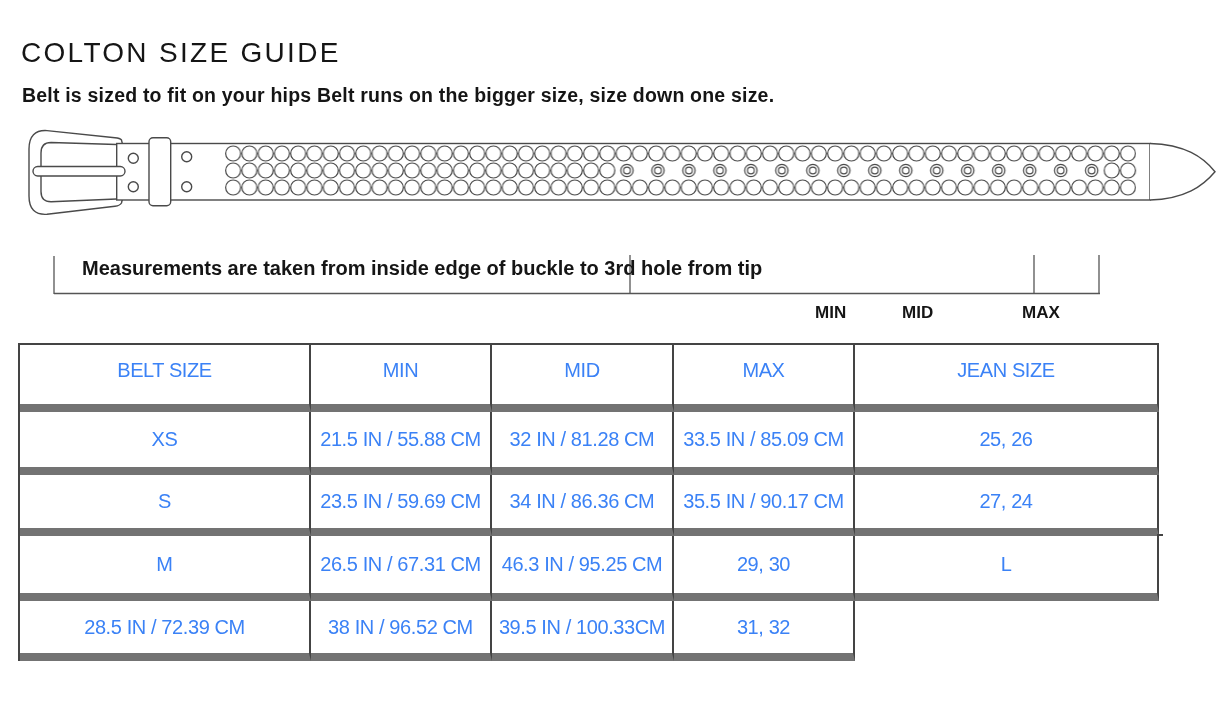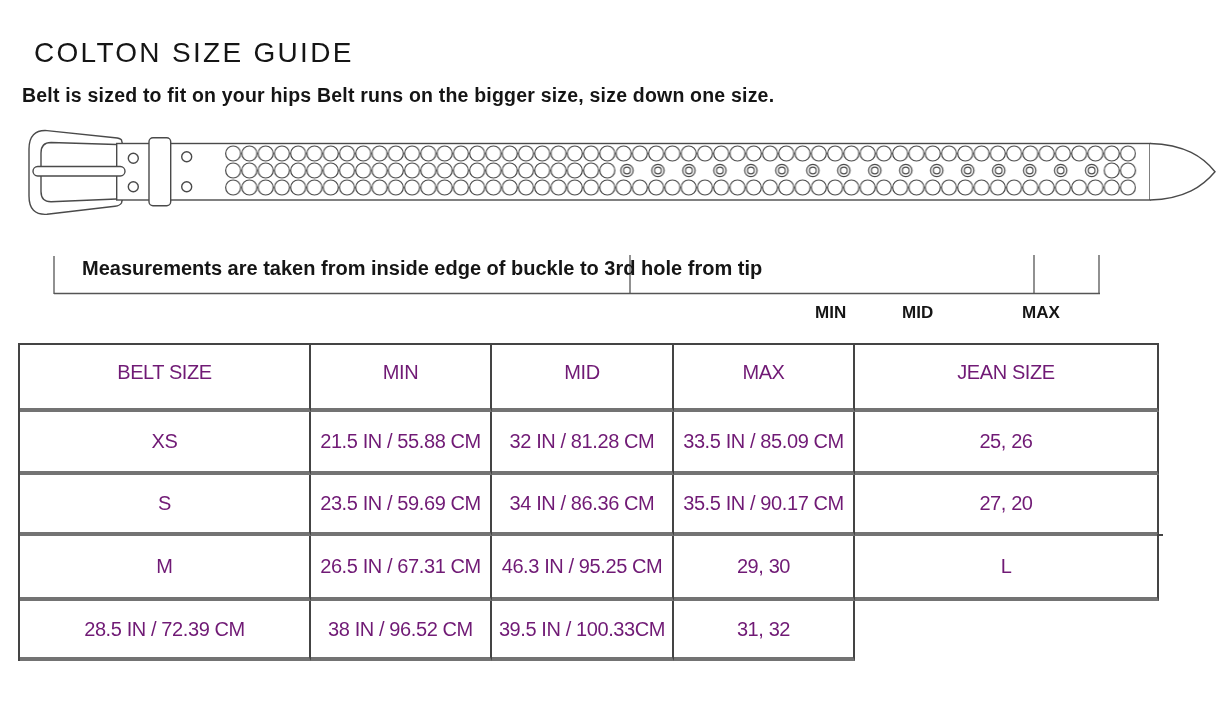--- a/index.html
+++ b/index.html
@@ -4,43 +4,43 @@
 <style>
   * { box-sizing: border-box; }
   html, body { margin: 0; padding: 0; background: #ffffff; }
   body {
     width: 1226px; height: 716px; position: relative; overflow: hidden;
     font-family: "Liberation Sans", sans-serif; color: #151515;
   }
   .abs { position: absolute; white-space: nowrap; margin: 0; font-weight: bold; }
   .title {
     left: 21px; top: 39px; font-size: 28px; line-height: 28px;
-    letter-spacing: 2.3px; font-weight: normal; margin-left: 13px;
+    letter-spacing: 2.3px; font-weight: normal;
   }
   .subtitle {
     left: 22px; top: 85px; font-size: 19.5px; line-height: 20px; letter-spacing: 0.2px;
   }
   .decor { position: absolute; left: 0; top: 0; width: 1226px; height: 716px; pointer-events: none; }
   .note { left: 82px; top: 261px; font-size: 20px; line-height: 15px; }
   .marker { top: 304px; font-size: 17px; line-height: 17px; }
   .marker-min { left: 815px; }
   .marker-mid { left: 902px; }
   .marker-max { left: 1022px; }
 
   .size-table {
     position: absolute; left: 18px; top: 343px;
     display: grid;
     grid-template-columns: 291px 181px 182px 181px 304px;
     grid-template-rows: 67px 63px 61px 65px 60px;
     border-left: 2px solid #444; border-top: 2px solid #444;
   }
   .cell {
-    border-right: 2px solid #444; border-bottom: 4px solid #737373;
+    border-right: 2px solid #444; border-bottom: 8px solid #737373;
     display: flex; align-items: center; justify-content: center;
-    font-size: 20px; letter-spacing: -0.4px; white-space: nowrap; color: #701a75;
+    font-size: 20px; letter-spacing: -0.4px; white-space: nowrap; color: #3b82f6;
   }
   .head { padding-bottom: 8px; }
   .row-ext { position: absolute; left: 1157px; top: 534px; width: 6px; height: 2px; background: #444; }
 </style>
 </head>
 <body>
 
 <h1 class="abs title">COLTON SIZE GUIDE</h1>
 <p class="abs subtitle">Belt is sized to fit on your hips Belt runs on the bigger size, size down one size.</p>
 
@@ -106,21 +106,21 @@
   <div class="cell">XS</div>
   <div class="cell">21.5 IN / 55.88 CM</div>
   <div class="cell">32 IN / 81.28 CM</div>
   <div class="cell">33.5 IN / 85.09 CM</div>
   <div class="cell">25, 26</div>
 
   <div class="cell">S</div>
   <div class="cell">23.5 IN / 59.69 CM</div>
   <div class="cell">34 IN / 86.36 CM</div>
   <div class="cell">35.5 IN / 90.17 CM</div>
-  <div class="cell">27, 20</div>
+  <div class="cell">27, 24</div>
 
   <div class="cell">M</div>
   <div class="cell">26.5 IN / 67.31 CM</div>
   <div class="cell">46.3 IN / 95.25 CM</div>
   <div class="cell">29, 30</div>
 
   <div class="cell">L</div>
   <div class="cell">28.5 IN / 72.39 CM</div>
   <div class="cell">38 IN / 96.52 CM</div>
   <div class="cell">39.5 IN / 100.33CM</div>

